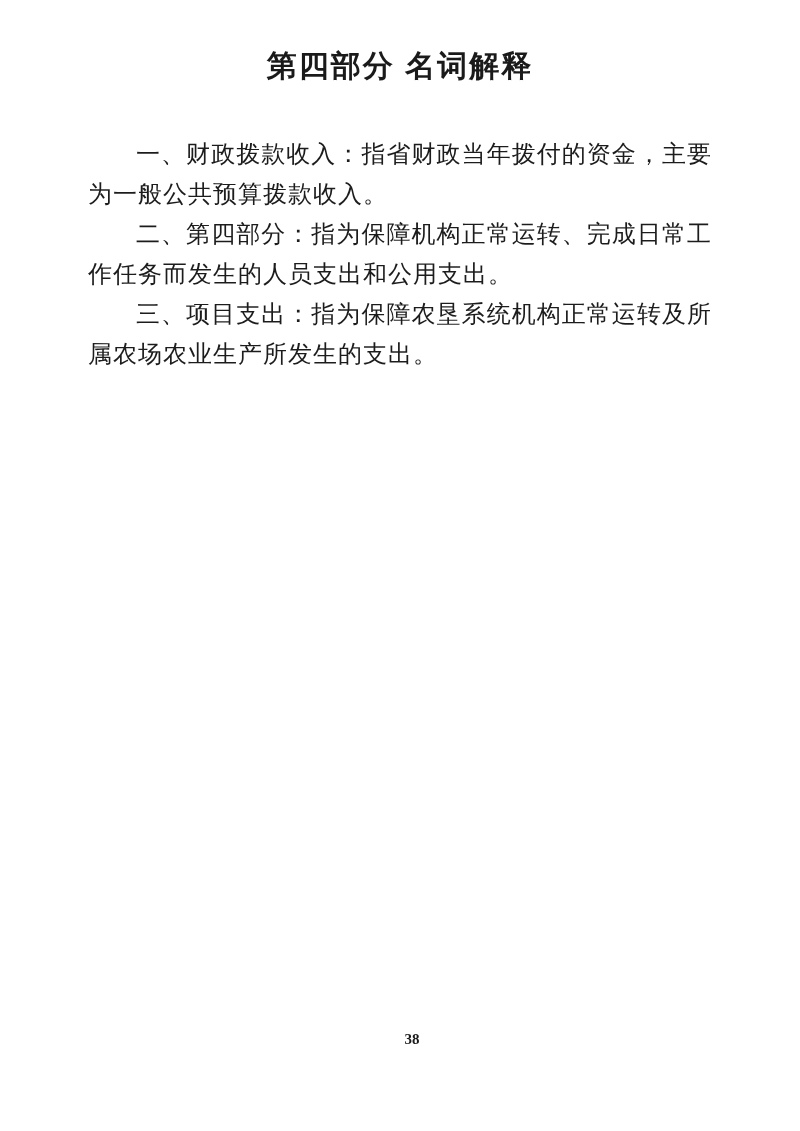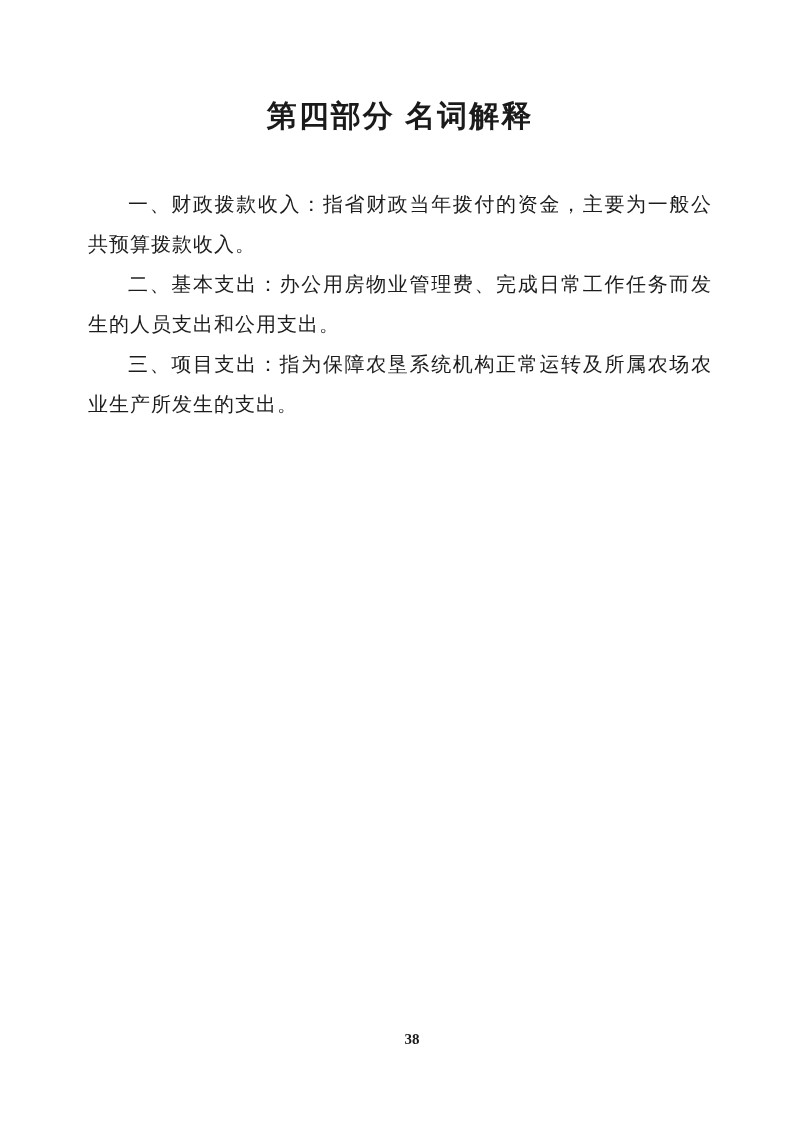--- a/index.html
+++ b/index.html
@@ -11,32 +11,32 @@
     position: relative;
     width: 800px;
     height: 1131px;
     background: #ffffff;
     overflow: hidden;
     font-family: "Liberation Serif", serif;
     color: #181818;
   }
   .doc-title {
     margin: 0;
-    padding-top: 96px;
+    padding-top: 46px;
     text-align: center;
     font-family: "Liberation Sans", sans-serif;
     font-weight: 700;
     font-size: 30px;
     line-height: 40px;
     letter-spacing: 2px;
     color: #1a1a1a;
   }
   .doc-body {
     margin: 48px 88px 0 88px;
-    font-size: 20px;
+    font-size: 24px;
     line-height: 40px;
     text-align: justify;
     text-justify: inter-character;
     letter-spacing: 1px;
     color: #1c1c1c;
   }
   .doc-body p {
     margin: 0;
     text-indent: 2em;
   }
@@ -56,21 +56,21 @@
 </style>
 </head>
 <body>
 
 <div class="page">
 
   <h1 class="doc-title">第四部分 名词解释</h1>
 
   <div class="doc-body">
     <p>一、财政拨款收入：指省财政当年拨付的资金，主要为一般公共预算拨款收入。</p>
-    <p>二、基本支出：办公用房物业管理费、完成日常工作任务而发生的人员支出和公用支出。</p>
+    <p>二、第四部分：指为保障机构正常运转、完成日常工作任务而发生的人员支出和公用支出。</p>
     <p>三、项目支出：指为保障农垦系统机构正常运转及所属农场农业生产所发生的支出。</p>
   </div>
 
   <div class="page-footer">
     <span class="page-number">38</span>
   </div>
 
 </div>
 
 </body></html>

